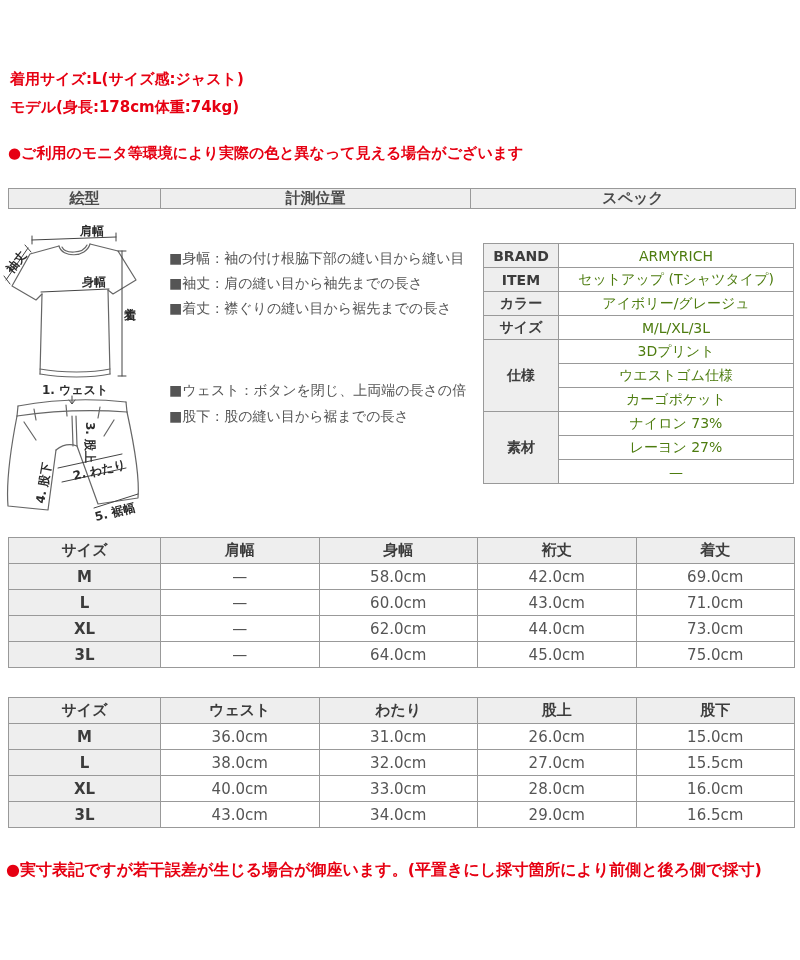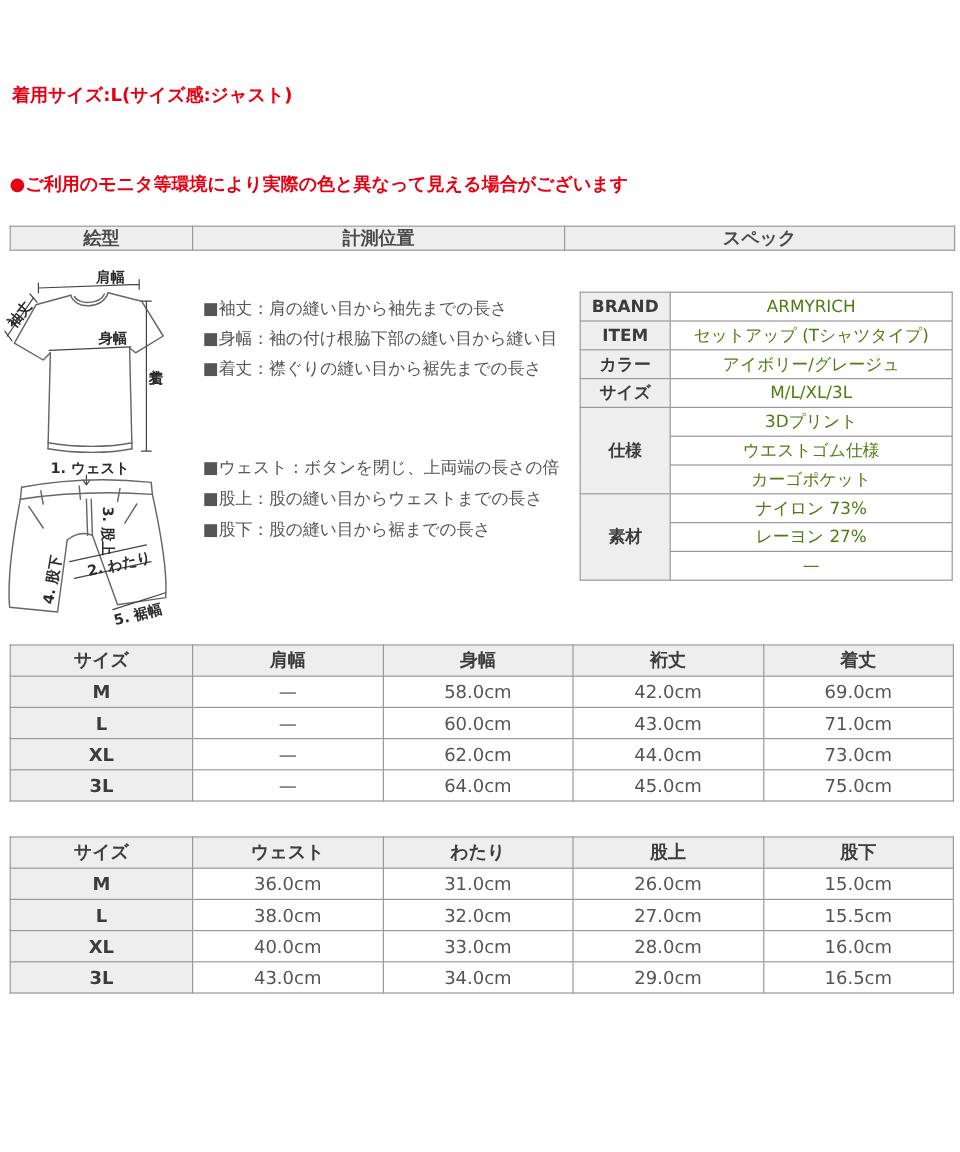--- a/index.html
+++ b/index.html
@@ -64,20 +64,21 @@
   .size-table th { background: #eee; font-weight: bold; color: #3c3c3c; }
   .size-table td { background: #fff; color: #555; }
   .size-table col.c0 { width: 152px; }
 </style>
 </head>
 <body>
 
 <div class="page">
 
   <div class="red-note" style="left:10px; top:70px;">着用サイズ:L(サイズ感:ジャスト)</div>
+  <div class="red-note" style="left:10px; top:98px;">モデル(身長:178cm体重:74kg)</div>
   <div class="red-note" style="left:8px; top:144px;">●ご利用のモニタ等環境により実際の色と異なって見える場合がございます</div>
 
   <table class="info-header">
     <colgroup>
         <col style="width:152px">
         <col style="width:310px">
         <col style="width:325px">
       </colgroup>
     <tbody>
         <tr>
@@ -124,28 +125,27 @@
       <path class="measure" d="M56,86 L120,72 M60,100 L124,86"></path>
       <path class="measure" d="M92,126 L136,112"></path>
       <text transform="translate(84,40) rotate(90)">3. 股上</text>
       <text transform="translate(72,98) rotate(-13)">2. わたり</text>
       <text transform="translate(42,122) rotate(-80)">4. 股下</text>
       <text transform="translate(94,139) rotate(-14)">5. 裾幅</text>
     </g>
   </svg>
 
   <div class="measure-list shirt">
+    <div class="item">■身幅：袖の付け根脇下部の縫い目から縫い目</div>
     <div class="item">■袖丈：肩の縫い目から袖先までの長さ</div>
-    <div class="item">■身幅：袖の付け根脇下部の縫い目から縫い目</div>
     <div class="item">■着丈：襟ぐりの縫い目から裾先までの長さ</div>
   </div>
 
   <div class="measure-list shorts">
     <div class="item">■ウェスト：ボタンを閉じ、上両端の長さの倍</div>
-    <div class="item">■股上：股の縫い目からウェストまでの長さ</div>
     <div class="item">■股下：股の縫い目から裾までの長さ</div>
   </div>
 
   <table class="spec-table">
     <tbody>
         <tr>
       <th>BRAND</th>
       <td>ARMYRICH</td>
     </tr>
     <tr>
@@ -270,14 +270,15 @@
     <tr>
       <th>3L</th>
       <td>43.0cm</td>
       <td>34.0cm</td>
       <td>29.0cm</td>
       <td>16.5cm</td>
     </tr>
   </tbody>
     </table>
 
+  <div class="red-note" style="left:6px; top:860px; font-size:16px;">●実寸表記ですが若干誤差が生じる場合が御座います。(平置きにし採寸箇所により前側と後ろ側で採寸)</div>
 
 </div>
 
 </body></html>

